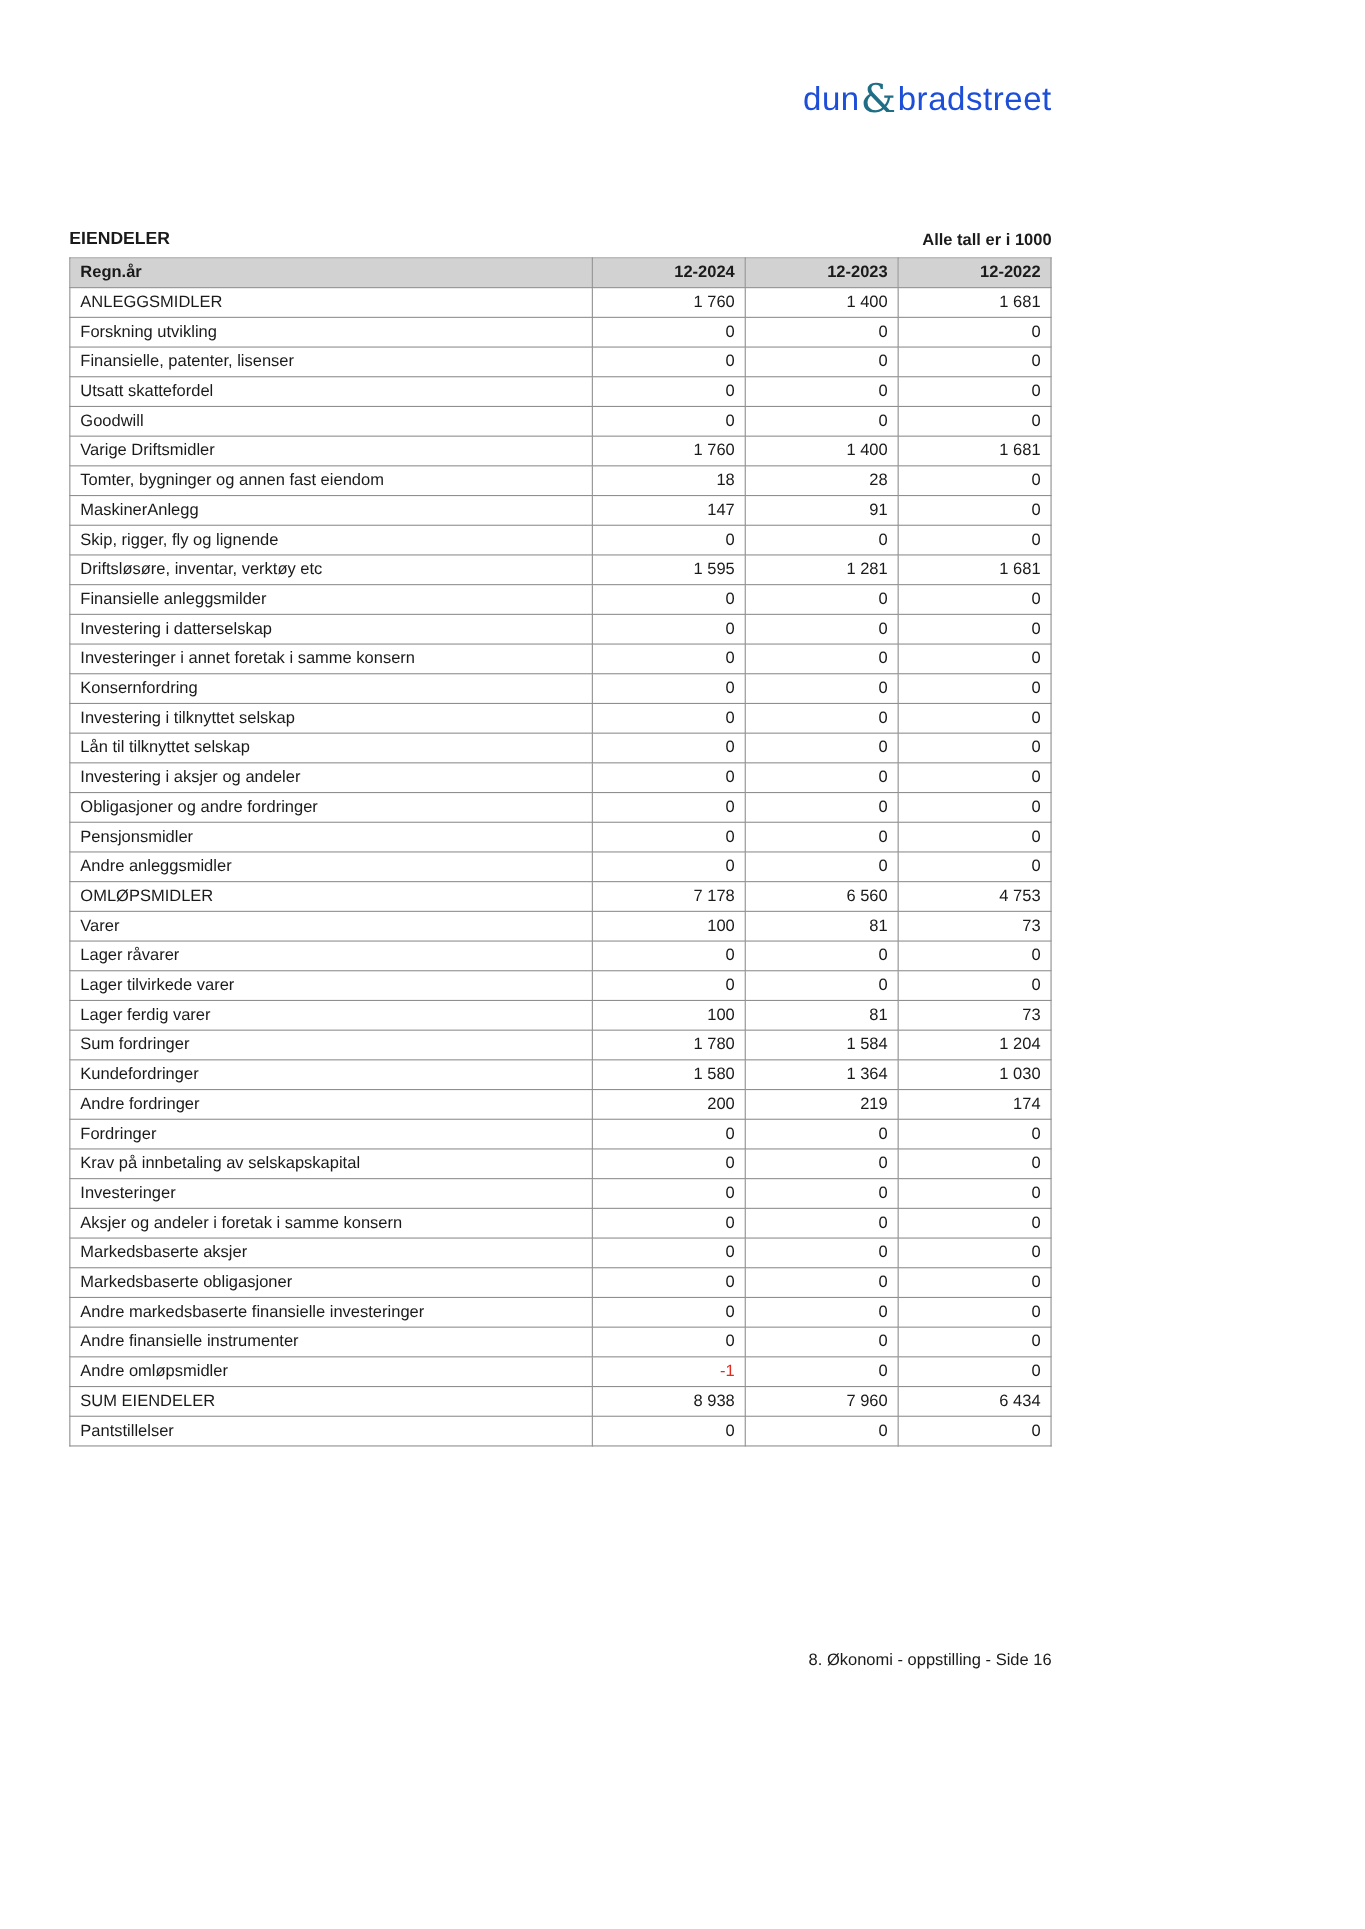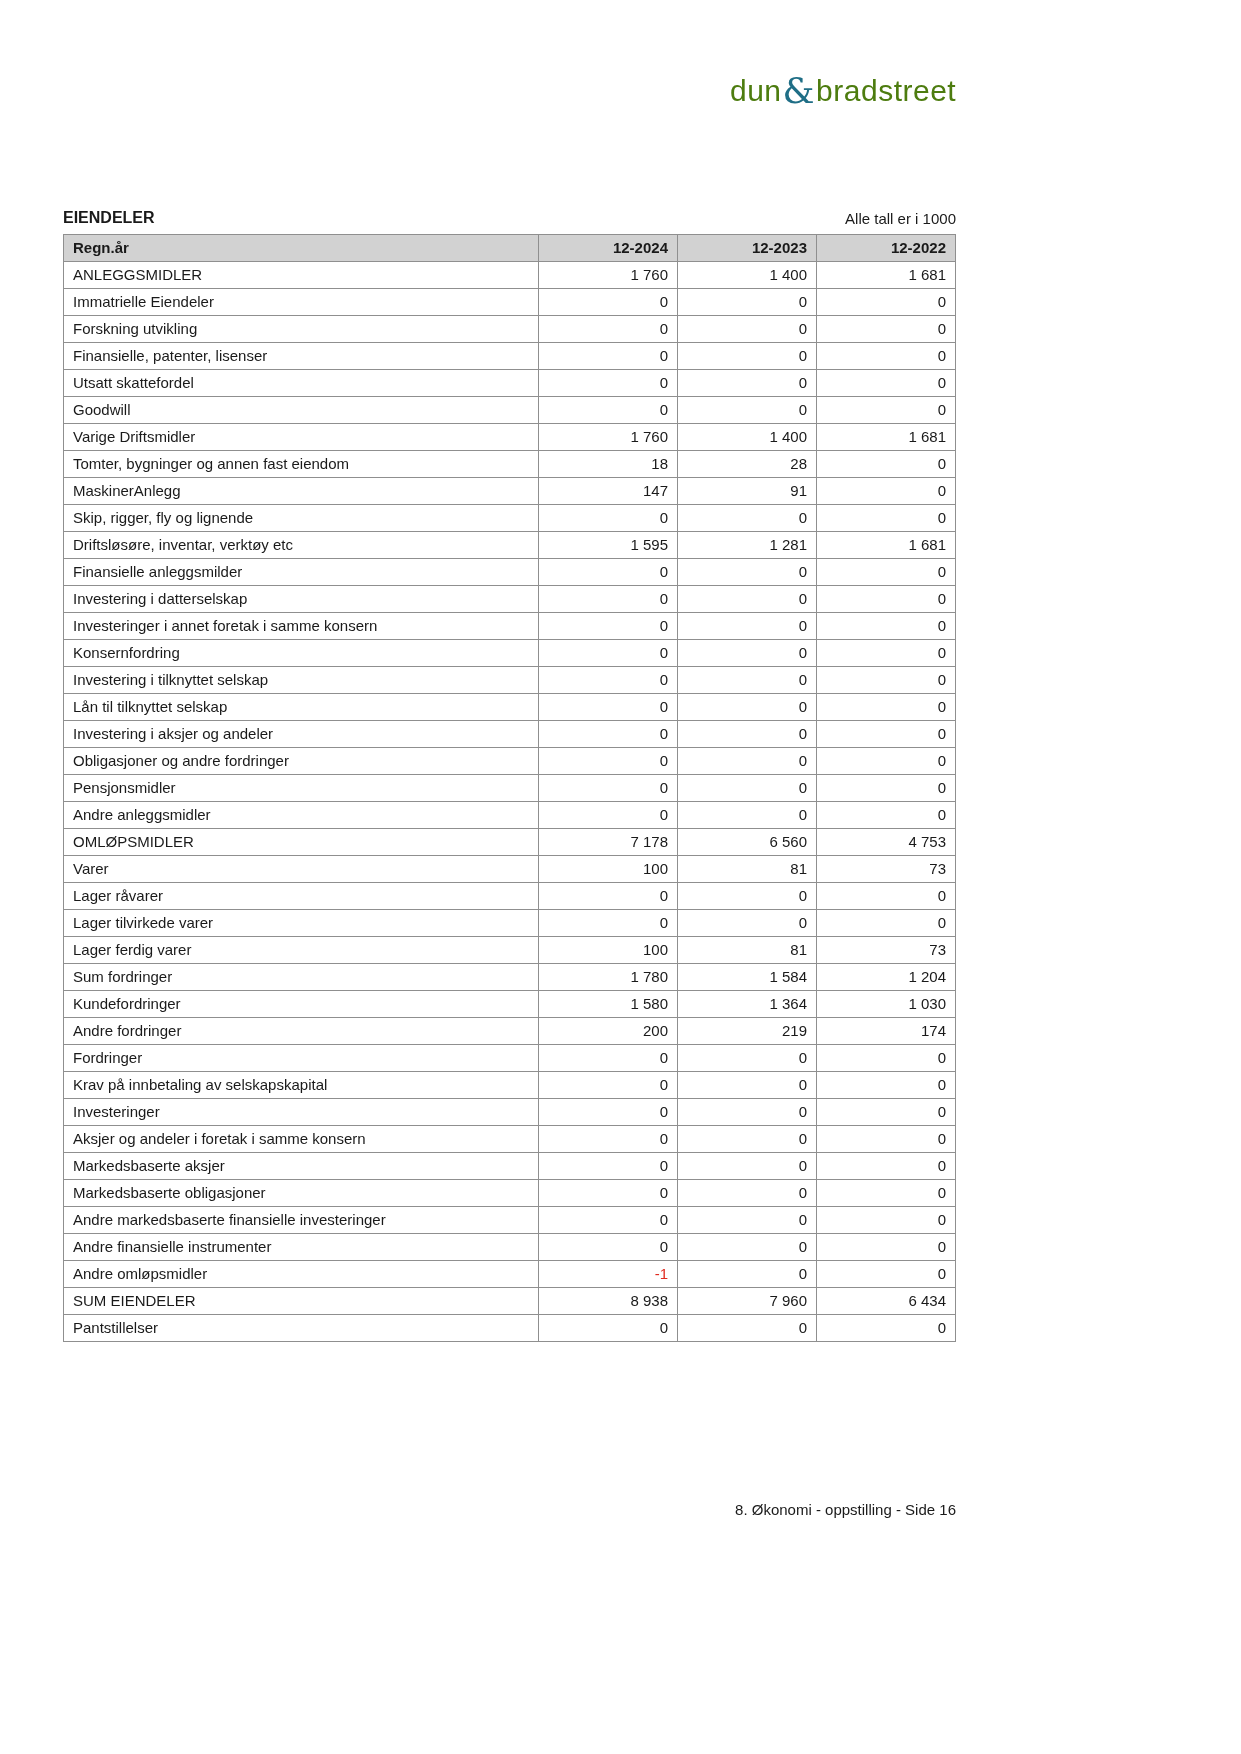--- a/index.html
+++ b/index.html
@@ -16,21 +16,21 @@
   .logo {
     position: absolute;
     top: 68px;
     left: 730px;
     width: 226px;
     text-align: right;
     font-size: 30px;
     letter-spacing: 0.5px;
     white-space: nowrap;
   }
-  .logo .word { color: #4d7c0f; font-weight: 400; }
+  .logo .word { color: #1d4ed8; font-weight: 400; }
   .logo .amp {
     color: #1f6e86;
     font-family: "DejaVu Serif", serif;
     font-size: 36px;
     font-weight: 400;
     margin: 0 1px;
     position: relative;
     top: 2px;
   }
 
@@ -41,21 +41,21 @@
     top: 209px;
     width: 893px;
   }
   .title-row {
     display: flex;
     justify-content: space-between;
     align-items: flex-end;
     margin-bottom: 7px;
   }
   .section-title { font-size: 16px; font-weight: bold; }
-  .units-note { font-size: 15px; font-weight: 400; }
+  .units-note { font-size: 15px; font-weight: 700; }
 
   
   table.fin {
     width: 100%;
     border-collapse: collapse;
     table-layout: fixed;
   }
   table.fin th, table.fin td {
     border: 1px solid #8f8f8f;
     font-size: 15px;
@@ -114,26 +114,20 @@
         <th class="num">12-2022</th>
       </tr>
     </thead>
     <tbody>
         <tr class="bold">
           <td class="label">ANLEGGSMIDLER</td>
           <td class="num">1 760</td>
           <td class="num">1 400</td>
           <td class="num">1 681</td>
         </tr>
-        <tr class="bold">
-          <td class="label">Immatrielle Eiendeler</td>
-          <td class="num">0</td>
-          <td class="num">0</td>
-          <td class="num">0</td>
-        </tr>
         <tr>
           <td class="label">Forskning utvikling</td>
           <td class="num">0</td>
           <td class="num">0</td>
           <td class="num">0</td>
         </tr>
         <tr>
           <td class="label">Finansielle, patenter, lisenser</td>
           <td class="num">0</td>
           <td class="num">0</td>

